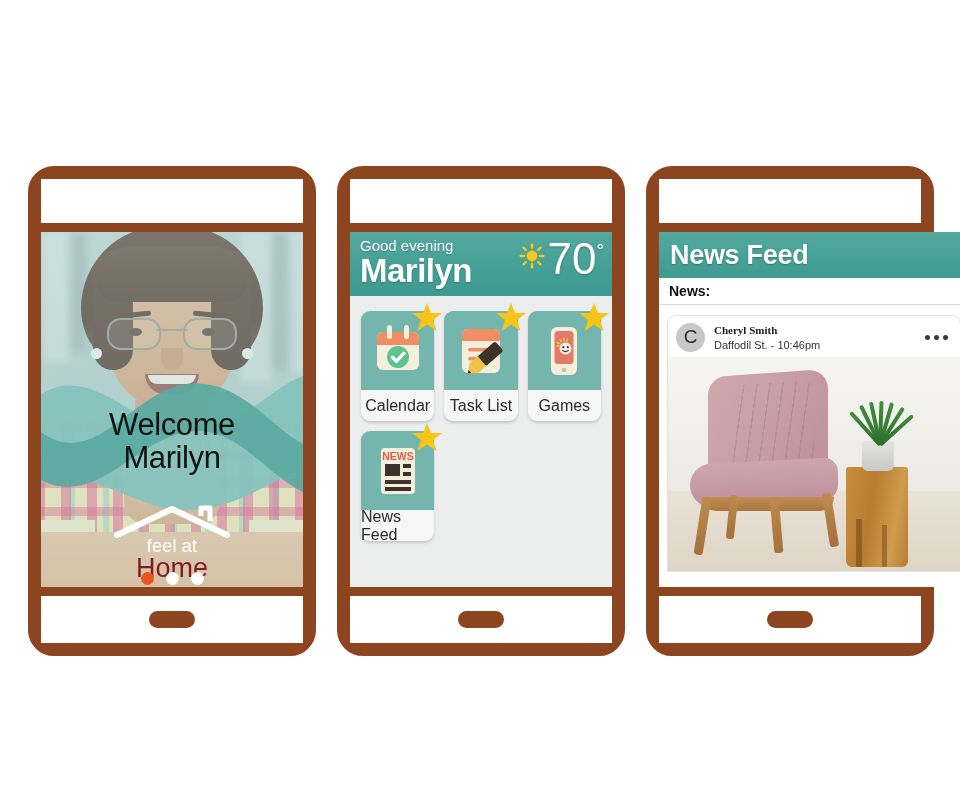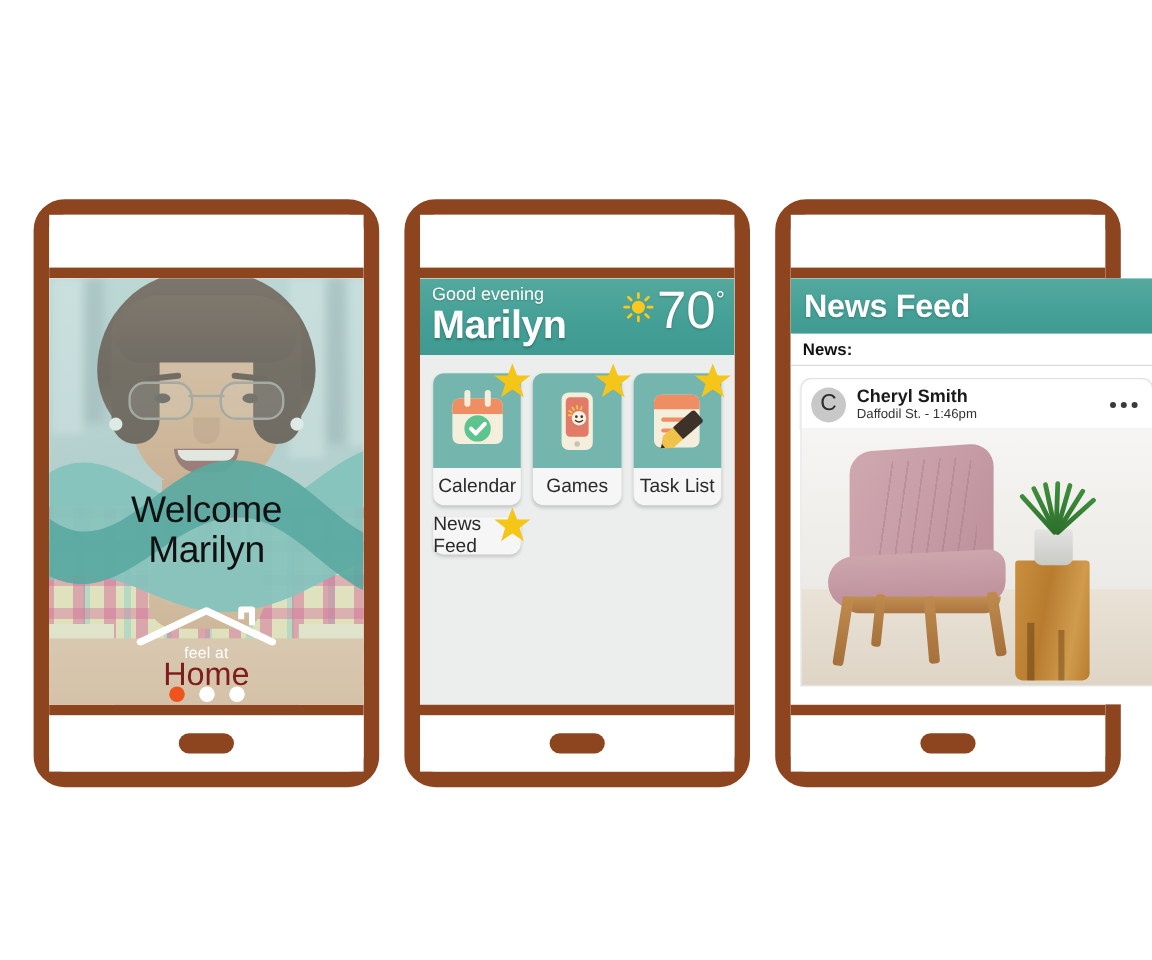--- a/index.html
+++ b/index.html
@@ -187,21 +187,21 @@
     font-size:31px;
     line-height:33px;
     font-weight:400;
     letter-spacing:-0.4px;
   }
   .logo-wrap {
     position:absolute; left:0; right:0; top:272px;
     display:flex; flex-direction:column; align-items:center;
   }
   .logo-feelat {
-    color:#ffffff; font-size:13px; letter-spacing:0.2px; margin-top:-2px;
+    color:#ffffff; font-size:18px; letter-spacing:0.2px; margin-top:-2px;
   }
   .logo-home {
     color:#7f1d1d; font-size:27px; font-weight:400; line-height:28px; margin-top:-3px;
   }
   .dots {
     position:absolute; left:0; right:0; top:340px;
     display:flex; justify-content:center; gap:12px;
   }
   .dot { width:13px; height:13px; border-radius:50%; background:#ffffff; }
   .dot.active { background:#f0541e; }
@@ -309,21 +309,21 @@
     padding: 6px 8px 5px 8px;
     display:flex; align-items:center;
   }
   .avatar {
     width:29px; height:29px; border-radius:50%;
     background:#c8c8c8; color:#2b2b2b;
     display:flex; align-items:center; justify-content:center;
     font-size:19px; font-weight:400; margin-right:9px;
     flex:0 0 29px;
   }
-  .poster-name { font-size:15px; font-weight:700; color:#1a1a1a; line-height:17px; }
+  .poster-name { font-size:11px; font-weight:700; color:#1a1a1a; line-height:17px;font-family:Liberation Serif, serif; }
   .poster-meta { font-size:11px; color:#333333; line-height:13px; }
   .more-dots { margin-left:auto; display:flex; gap:4px; padding-right:4px; }
   .more-dots i { width:5px; height:5px; border-radius:50%; background:#3a3a3a; display:block; }
 
   .post-photo {
     position:relative;
     height:214px;
     border:1px solid #e2e2e2;
     border-top:none;
     background: linear-gradient(180deg,#f4f3f1 0%, #efeeec 62%, #e6e1d8 62%, #e9e5dd 100%);
@@ -521,20 +521,41 @@
               <svg width="56" height="56" viewBox="0 0 56 56">
                 <rect x="7" y="9" width="42" height="38" rx="6" fill="#f4efdd"></rect>
                 <path d="M7 15a6 6 0 0 1 6-6h30a6 6 0 0 1 6 6v7H7z" fill="#ef8e62"></path>
                 <rect x="17" y="2" width="5" height="14" rx="2.5" fill="#f4efdd"></rect>
                 <rect x="34" y="2" width="5" height="14" rx="2.5" fill="#f4efdd"></rect>
                 <circle cx="28" cy="34" r="11" fill="#5ec48f"></circle>
                 <path d="M22.5 34.2l4 4 7.5-8" fill="none" stroke="#ffffff" stroke-width="3.4" stroke-linecap="round" stroke-linejoin="round"></path>
               </svg>
             </div>
             <div class="tile-label">Calendar</div>
+          </div>
+
+          <div class="tile">
+            <svg class="star" width="32" height="32" viewBox="0 0 32 32">
+              <polygon points="16,2 20,12 31,12 22,19 25.5,30 16,23.5 6.5,30 10,19 1,12 12,12" fill="#f5c518"></polygon>
+            </svg>
+            <div class="tile-top">
+              <svg width="56" height="56" viewBox="0 0 56 56">
+                <rect x="9" y="6" width="38" height="44" rx="6" fill="#f4efdd"></rect>
+                <path d="M9 12a6 6 0 0 1 6-6h26a6 6 0 0 1 6 6v6H9z" fill="#ef8e62"></path>
+                <rect x="15" y="25" width="26" height="3.4" rx="1.7" fill="#ef8e62"></rect>
+                <rect x="15" y="34" width="26" height="3.4" rx="1.7" fill="#ef8e62"></rect>
+                <g transform="rotate(-41 36 34)">
+                  <rect x="27" y="26" width="24" height="13" rx="2.5" fill="#3c3229"></rect>
+                  <rect x="17" y="26" width="11" height="13" fill="#f0c24a"></rect>
+                  <polygon points="17,26 17,39 9,32.5" fill="#f0c24a"></polygon>
+                  <polygon points="12,30.5 12,34.5 9,32.5" fill="#2b2b2b"></polygon>
+                </g>
+              </svg>
+            </div>
+            <div class="tile-label">Task List</div>
           </div>
 
           <div class="tile">
             <svg class="star" width="32" height="32" viewBox="0 0 32 32">
               <polygon points="16,2 20,12 31,12 22,19 25.5,30 16,23.5 6.5,30 10,19 1,12 12,12" fill="#f5c518"></polygon>
             </svg>
             <div class="tile-top">
               <svg width="56" height="56" viewBox="0 0 56 56">
                 <rect x="15" y="4" width="26" height="48" rx="6" fill="#f4efdd"></rect>
                 <rect x="18.5" y="8" width="19" height="33" rx="3.5" fill="#e27a68"></rect>
@@ -554,39 +575,29 @@
             </div>
             <div class="tile-label">Games</div>
           </div>
 
           <div class="tile">
             <svg class="star" width="32" height="32" viewBox="0 0 32 32">
               <polygon points="16,2 20,12 31,12 22,19 25.5,30 16,23.5 6.5,30 10,19 1,12 12,12" fill="#f5c518"></polygon>
             </svg>
             <div class="tile-top">
               <svg width="56" height="56" viewBox="0 0 56 56">
-                <rect x="9" y="6" width="38" height="44" rx="6" fill="#f4efdd"></rect>
-                <path d="M9 12a6 6 0 0 1 6-6h26a6 6 0 0 1 6 6v6H9z" fill="#ef8e62"></path>
-                <rect x="15" y="25" width="26" height="3.4" rx="1.7" fill="#ef8e62"></rect>
-                <rect x="15" y="34" width="26" height="3.4" rx="1.7" fill="#ef8e62"></rect>
-                <g transform="rotate(-41 36 34)">
-                  <rect x="27" y="26" width="24" height="13" rx="2.5" fill="#3c3229"></rect>
-                  <rect x="17" y="26" width="11" height="13" fill="#f0c24a"></rect>
-                  <polygon points="17,26 17,39 9,32.5" fill="#f0c24a"></polygon>
-                  <polygon points="12,30.5 12,34.5 9,32.5" fill="#2b2b2b"></polygon>
-                </g>
+                <rect x="11" y="5" width="34" height="46" rx="4" fill="#f4efdd"></rect>
+                <text x="28" y="17" text-anchor="middle" font-family="Liberation Sans, sans-serif" font-size="10.5" font-weight="700" fill="#e05b4a">NEWS</text>
+                <rect x="15" y="21" width="15" height="12" fill="#3c3229"></rect>
+                <rect x="33" y="21" width="8" height="4" fill="#3c3229"></rect>
+                <rect x="33" y="29" width="8" height="4" fill="#3c3229"></rect>
+                <rect x="15" y="37" width="26" height="4" fill="#3c3229"></rect>
+                <rect x="15" y="44" width="26" height="4" fill="#3c3229"></rect>
               </svg>
             </div>
-            <div class="tile-label">Task List</div>
-          </div>
-
-          <div class="tile">
-            <svg class="star" width="32" height="32" viewBox="0 0 32 32">
-              <polygon points="16,2 20,12 31,12 22,19 25.5,30 16,23.5 6.5,30 10,19 1,12 12,12" fill="#f5c518"></polygon>
-            </svg>
             <div class="tile-label">News Feed</div>
           </div>
 
         </div>
       </div>
     </div>
     <div class="phone-bottom">
       <div class="home-btn"></div>
     </div>
   </div>
@@ -604,21 +615,21 @@
           <b>News:</b>
         </div>
 
         <div class="feed">
           <div>
 
             <div class="post-card">
               <div class="avatar">C</div>
               <div>
                 <div class="poster-name">Cheryl Smith</div>
-                <div class="poster-meta">Daffodil St. - 1:46pm</div>
+                <div class="poster-meta">Daffodil St. - 10:46pm</div>
               </div>
               <div class="more-dots">
                 <i></i>
                   <i></i>
                   <i></i>
               </div>
             </div>
 
             <div class="post-photo">
               <div class="photo-wall"></div>

